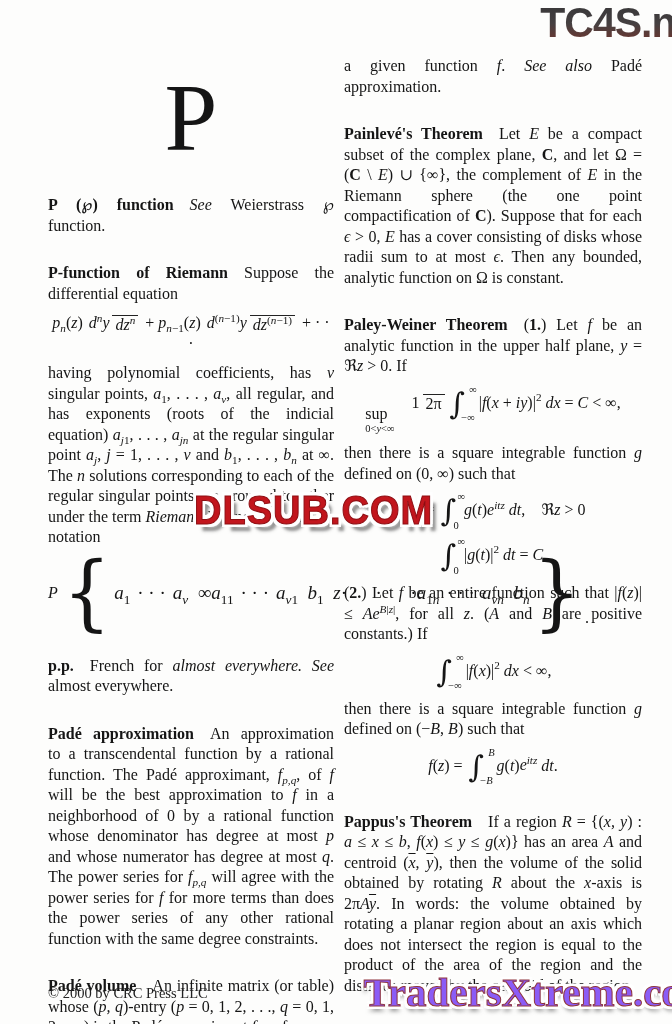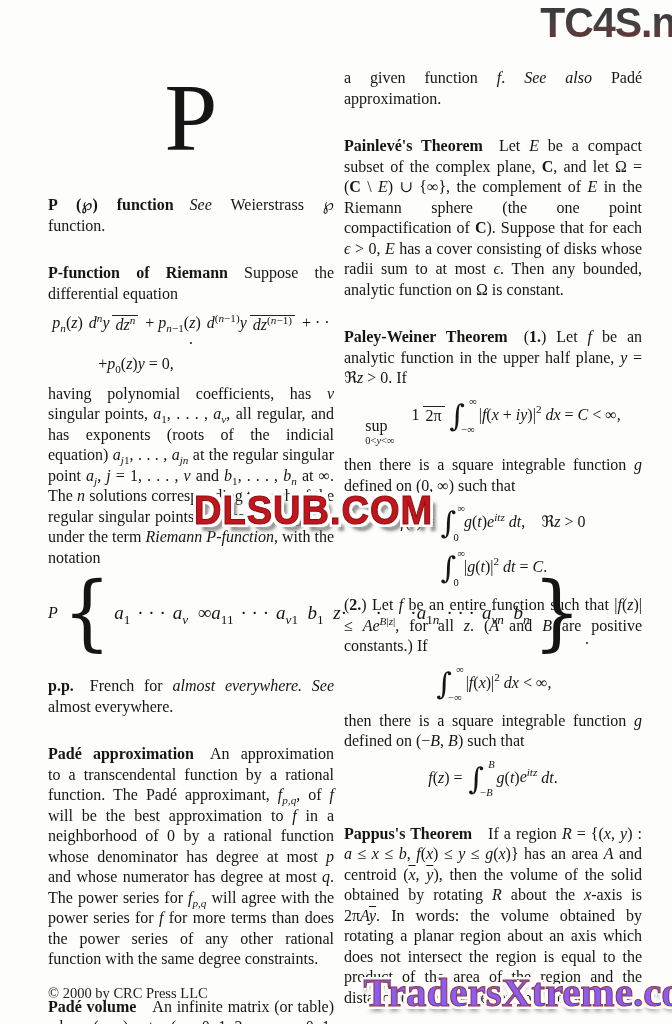--- a/index.html
+++ b/index.html
@@ -2,21 +2,21 @@
 <html><head>
 <meta charset="utf-8">
 <style>
   html,body{margin:0;padding:0;background:#e8e8e8;}
   .page{position:relative;width:672px;height:1024px;margin:0 auto;background:#fdfdfc;
         overflow:hidden;font-family:"Liberation Serif","DejaVu Serif",serif;color:#151515;padding-left:44px;}
 
   
   .col{position:absolute;top:58px;font-size:16px;line-height:20.5px;text-align:justify;}
   .col-left{left:48px;width:286px;}
-  .col-right{left:344px;width:298px;top:60px;}
+  .col-right{left:344px;width:298px;top:48px;}
   .block{margin-top:27px;}
   .block:first-child{margin-top:0;}
   .block.letter{font-size:95px;line-height:100px;text-align:center;margin:10px 0 22px 0;font-weight:400;}
   .block.formula{text-align:center;margin:9px 0 9px 0;}
   .block.para{margin-top:8px;}
   b{font-weight:bold;}
   i{font-style:italic;}
   sub{font-size:70%;line-height:0;}
   sup{font-size:70%;line-height:0;}
 
@@ -81,21 +81,20 @@
       <div class="block entry"><b>P (<span class="wp">℘</span>) function</b> <i>See</i> Weierstrass <span class="wp">℘</span> function.</div>
       <div class="block entry"><b>P-function of Riemann</b> Suppose the differential equation</div>
       <div class="block formula">
         <span class="fline"><i>p<sub>n</sub></i>(<i>z</i>)<span class="frac">
             <span class="num"><i>d<sup>n</sup>y</i></span>
             <span class="den"><i>dz<sup>n</sup></i></span>
           </span> + <i>p</i><sub><i>n</i>−1</sub>(<i>z</i>)<span class="frac">
             <span class="num"><i>d</i><sup>(<i>n</i>−1)</sup><i>y</i></span>
             <span class="den"><i>dz</i><sup>(<i>n</i>−1)</sup></span>
           </span> + · · ·</span>
-        <span class="fline2">+<i>p</i><sub>0</sub>(<i>z</i>)<i>y</i> = 0,</span>
       </div>
       <div class="block para">having polynomial coefficients, has <i>ν</i> singular points, <i>a</i><sub>1</sub>, . . . , <i>a<sub>ν</sub></i>, all regular, and has exponents (roots of the indicial equation) <i>a</i><sub><i>j</i>1</sub>, . . . , <i>a<sub>jn</sub></i> at the regular singular point <i>a<sub>j</sub></i>, <i>j</i> = 1, . . . , <i>ν</i> and <i>b</i><sub>1</sub>, . . . , <i>b<sub>n</sub></i> at ∞. The <i>n</i> solutions corresponding to each of the regular singular points are grouped together under the term <i>Riemann P-function</i>, with the notation</div>
       <div class="block formula"><span class="pmat">
           <span class="pmP">P</span>
           <span class="brace">{</span>
           <span class="mrows">
             <span class="mrow"><i>a</i><sub>1</sub><span class="g">· · ·</span><i>a<sub>ν</sub></i> ∞</span>
             <span class="mrow"><i>a</i><sub>11</sub><span class="g">· · ·</span><i>a</i><sub><i>ν</i>1</sub> <i>b</i><sub>1</sub> <i>z</i></span>
             <span class="mrow">·  ·  ·</span>
             <span class="mrow"><i>a</i><sub>1<i>n</i></sub><span class="g">· · ·</span><i>a<sub>νn</sub></i> <i>b<sub>n</sub></i></span>

